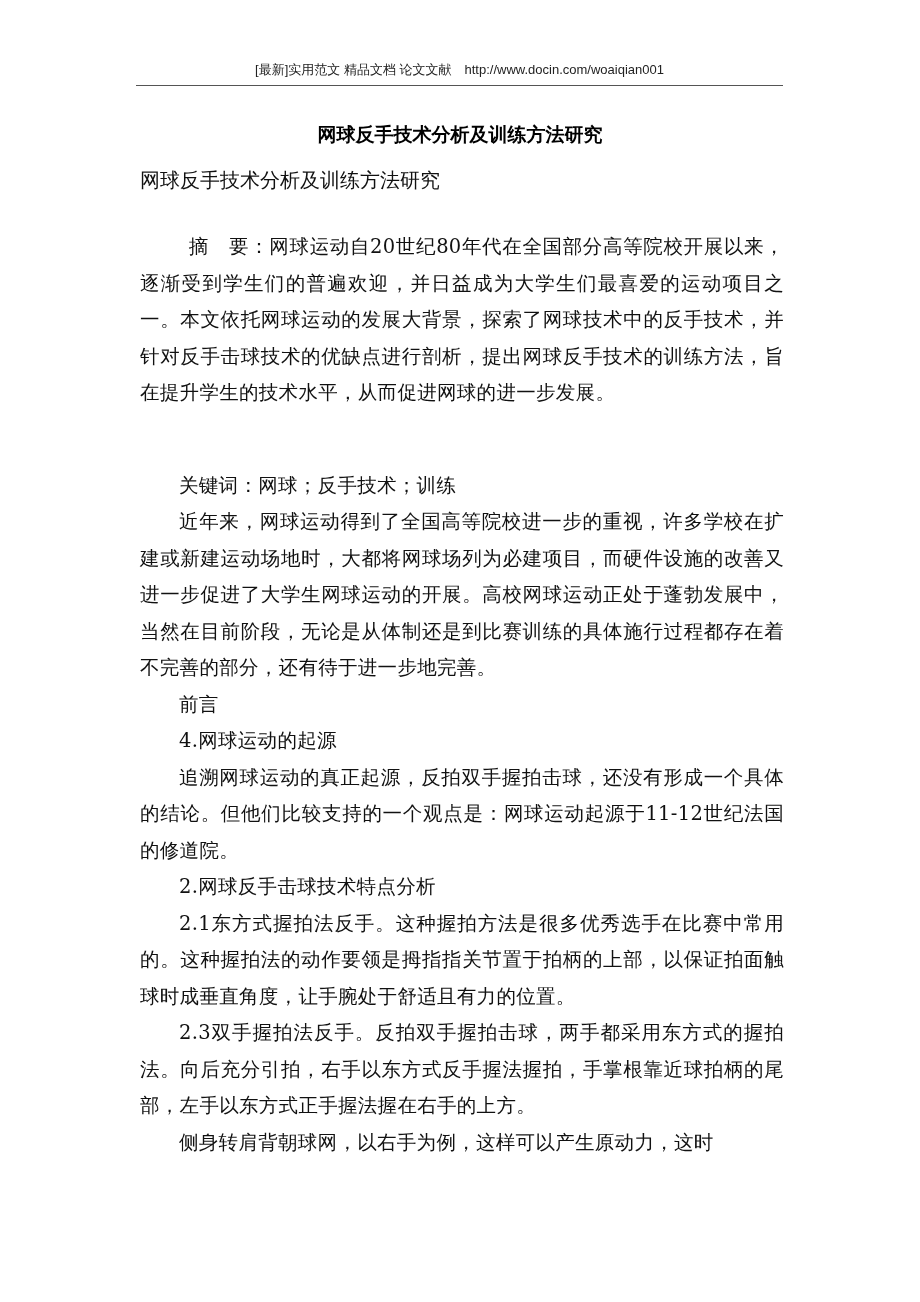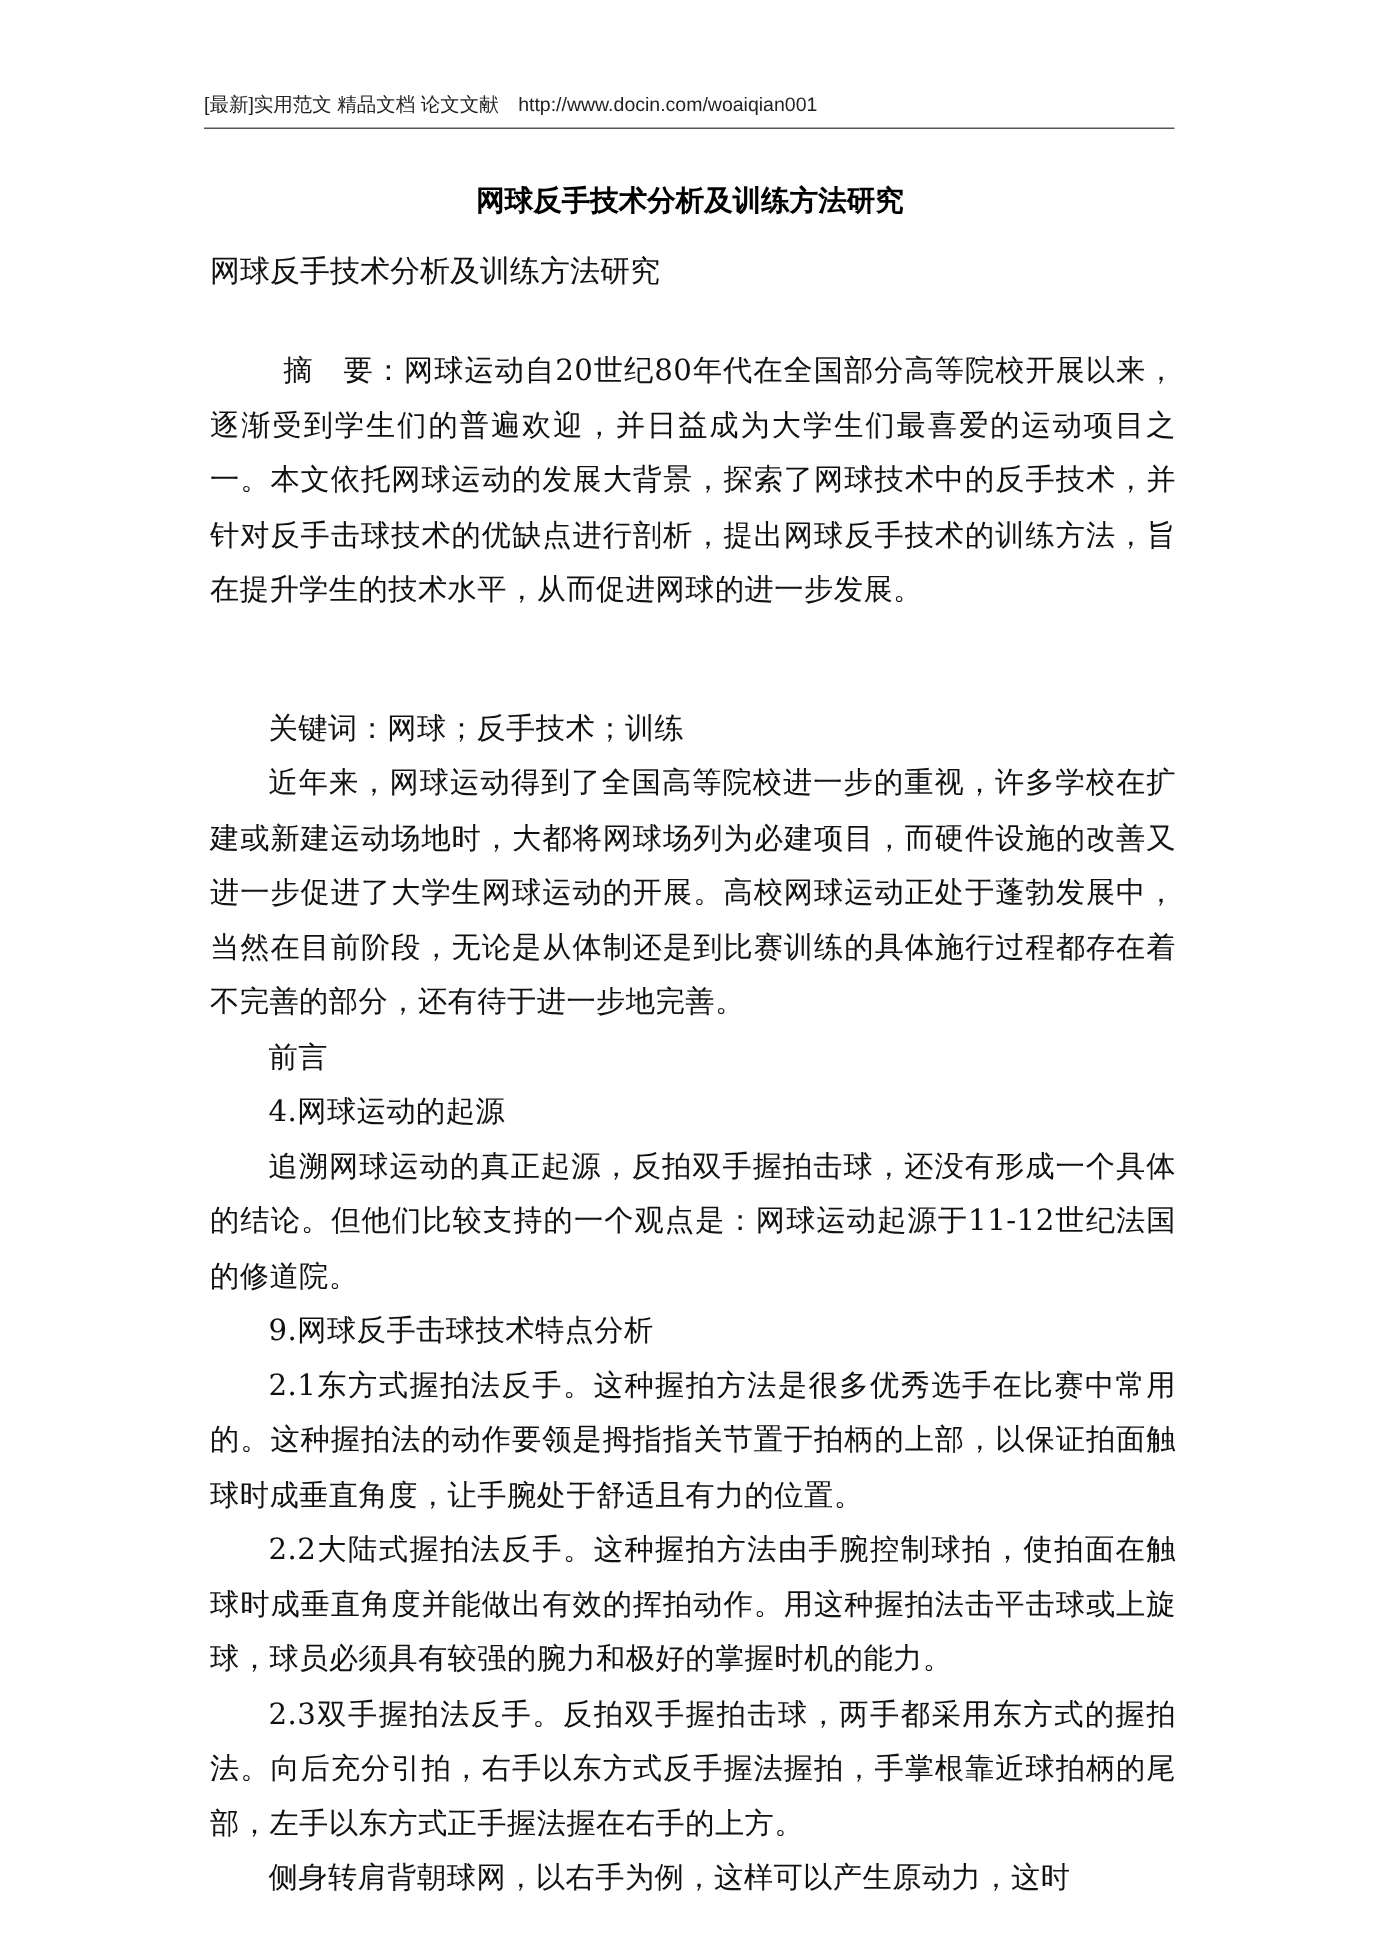--- a/index.html
+++ b/index.html
@@ -1,19 +1,19 @@
 <!DOCTYPE html>
 <html><head>
 <meta charset="utf-8">
 <style>
   html, body { margin: 0; padding: 0; background: #ffffff; }
   body { width: 920px; height: 1302px; position: relative; overflow: hidden;
          font-family: "DejaVu Serif", "Liberation Serif", serif; color: #111; }
   .header { position: absolute; left: 136px; top: 60px; width: 647px; height: 26px;
-            font-family: "Liberation Sans", "DejaVu Sans", sans-serif;
+            text-align: center; font-family: "Liberation Sans", "DejaVu Sans", sans-serif;
             font-size: 13px; color: #222; line-height: 20px; }
   .header-rule { position: absolute; left: 136px; top: 85px; width: 647px; height: 0;
                  border-top: 1.5px solid #555; }
   .title { position: absolute; left: 0; top: 120px; width: 920px; text-align: center;
            font-family: "DejaVu Sans", "Liberation Sans", sans-serif; font-weight: bold;
            font-size: 19px; line-height: 28px; color: #000; }
   .subtitle { position: absolute; left: 140px; top: 165px; font-size: 20px; line-height: 30px; }
   .body { position: absolute; left: 140px; top: 229px; width: 644px;
           font-size: 19.5px; line-height: 36.5px; letter-spacing: 0.3px; text-align: justify; }
   .body p { margin: 0; text-indent: 2em; }
@@ -29,18 +29,17 @@
 <div class="title">网球反手技术分析及训练方法研究</div>
 <div class="subtitle">网球反手技术分析及训练方法研究</div>
 
 <div class="body">
   <p class="abstract">摘　要：网球运动自20世纪80年代在全国部分高等院校开展以来，逐渐受到学生们的普遍欢迎，并日益成为大学生们最喜爱的运动项目之一。本文依托网球运动的发展大背景，探索了网球技术中的反手技术，并针对反手击球技术的优缺点进行剖析，提出网球反手技术的训练方法，旨在提升学生的技术水平，从而促进网球的进一步发展。</p>
   <p class="gap">关键词：网球；反手技术；训练</p>
   <p>近年来，网球运动得到了全国高等院校进一步的重视，许多学校在扩建或新建运动场地时，大都将网球场列为必建项目，而硬件设施的改善又进一步促进了大学生网球运动的开展。高校网球运动正处于蓬勃发展中，当然在目前阶段，无论是从体制还是到比赛训练的具体施行过程都存在着不完善的部分，还有待于进一步地完善。</p>
   <p>前言</p>
   <p>4.网球运动的起源</p>
   <p>追溯网球运动的真正起源，反拍双手握拍击球，还没有形成一个具体的结论。但他们比较支持的一个观点是：网球运动起源于11-12世纪法国的修道院。</p>
-  <p>9.网球反手击球技术特点分析</p>
+  <p>2.网球反手击球技术特点分析</p>
   <p>2.1东方式握拍法反手。这种握拍方法是很多优秀选手在比赛中常用的。这种握拍法的动作要领是拇指指关节置于拍柄的上部，以保证拍面触球时成垂直角度，让手腕处于舒适且有力的位置。</p>
-  <p>2.2大陆式握拍法反手。这种握拍方法由手腕控制球拍，使拍面在触球时成垂直角度并能做出有效的挥拍动作。用这种握拍法击平击球或上旋球，球员必须具有较强的腕力和极好的掌握时机的能力。</p>
   <p>2.3双手握拍法反手。反拍双手握拍击球，两手都采用东方式的握拍法。向后充分引拍，右手以东方式反手握法握拍，手掌根靠近球拍柄的尾部，左手以东方式正手握法握在右手的上方。</p>
   <p>侧身转肩背朝球网，以右手为例，这样可以产生原动力，这时</p>
 </div>
 
 </body></html>

